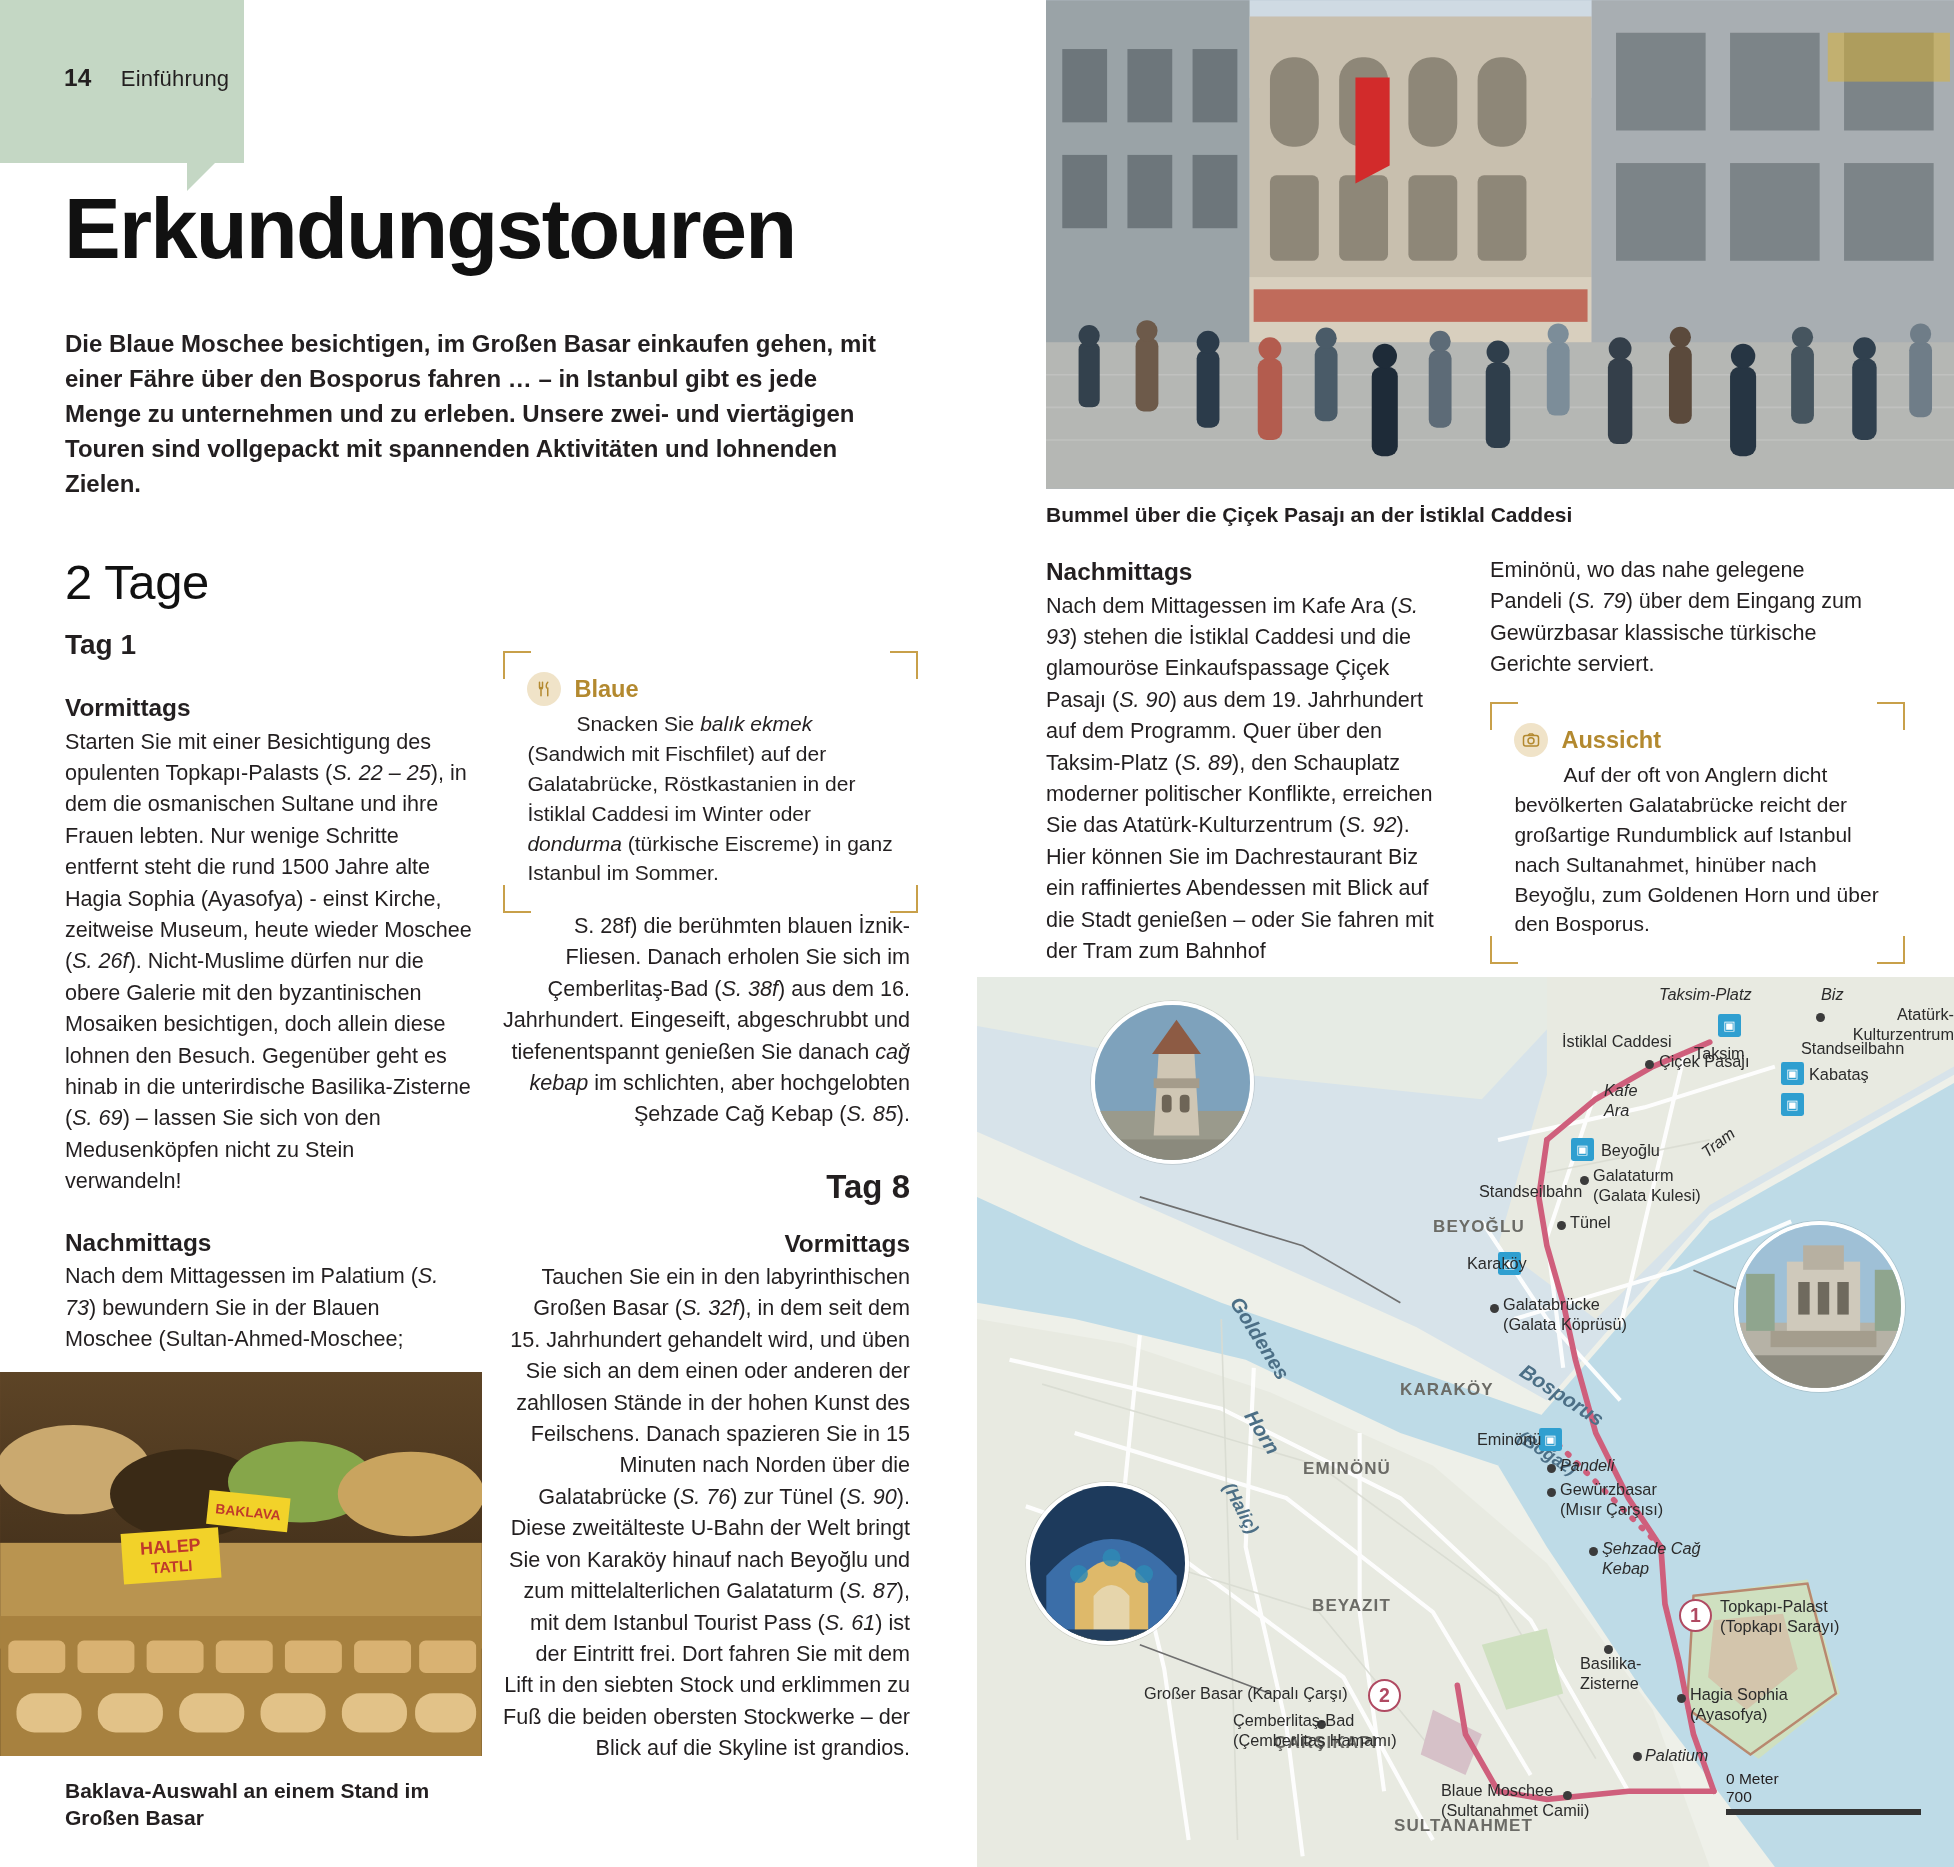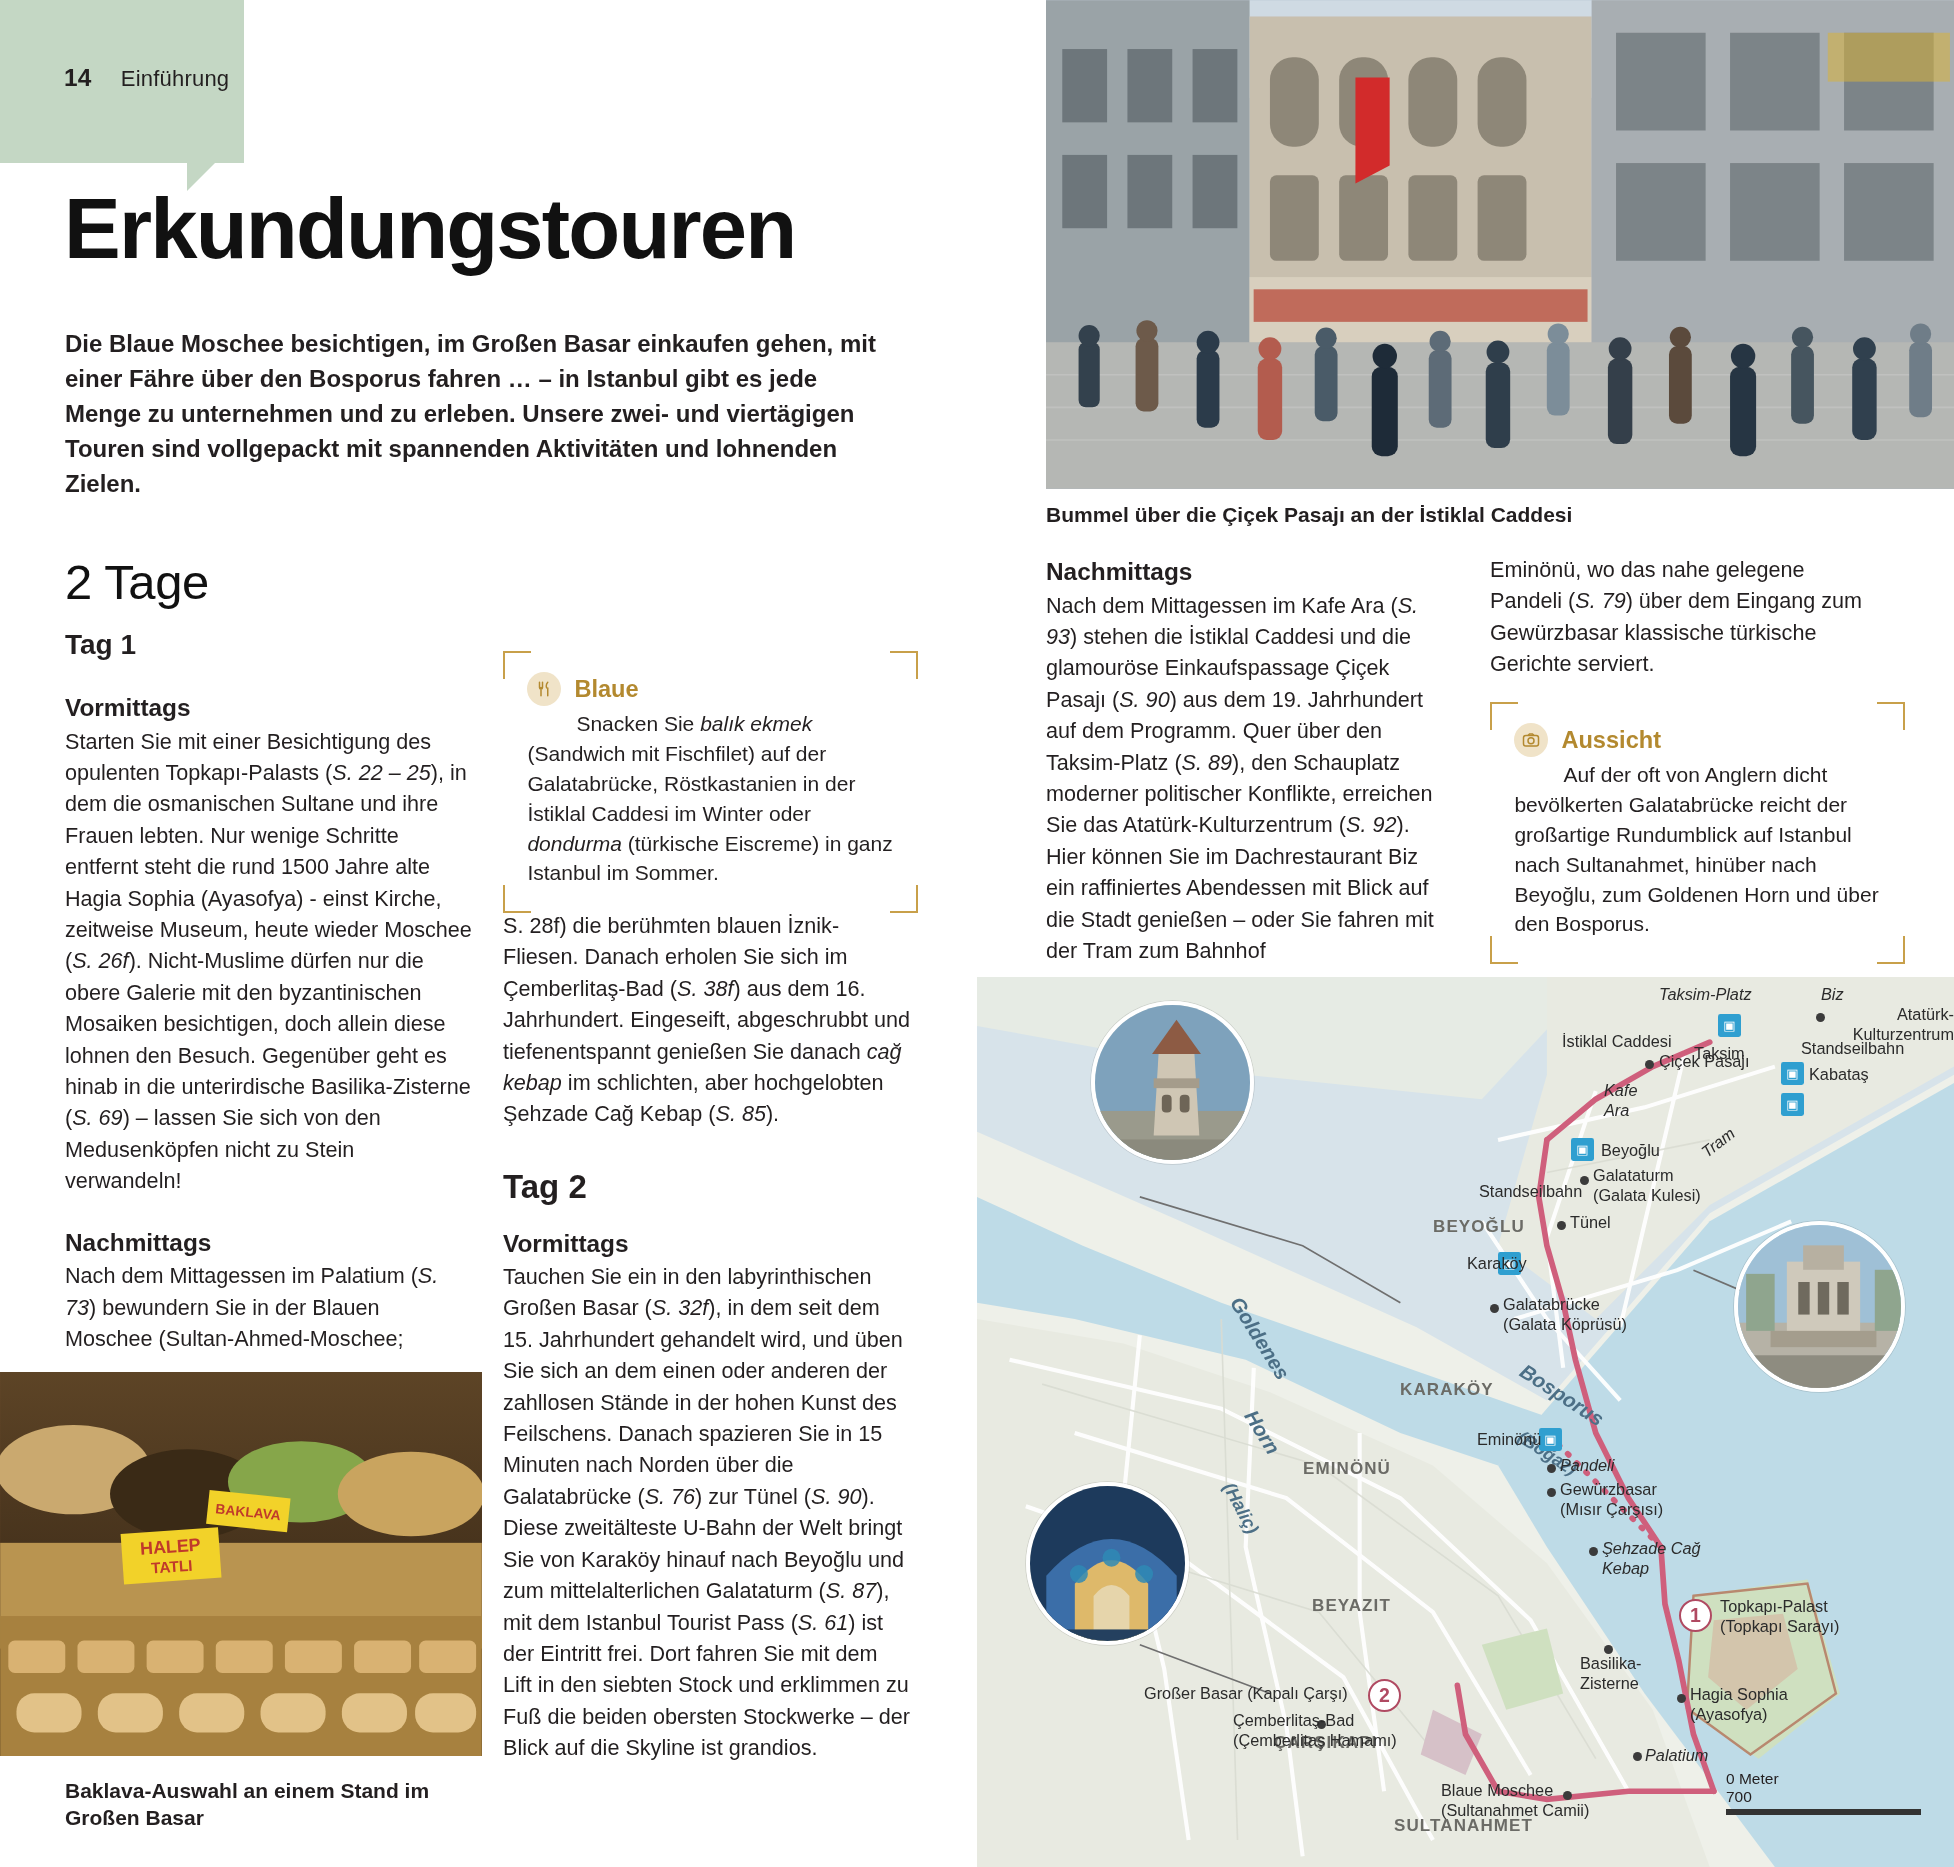--- a/index.html
+++ b/index.html
@@ -84,21 +84,21 @@
   .col { position: absolute; font-size: 21.6px; line-height: 1.455; }
   .col p { margin: 0; }
   .sub {
     font-size: 24.4px;
     font-weight: 700;
     margin: 0 0 6.5px 0;
   }
   .sub.space { margin-top: 28px; }
 
   .colA { left: 65px; top: 690px; width: 407px; }
-  .colB { left: 503px; top: 910px; width: 407px; }
+  .colB { left: 503px; top: 910px; width: 407px; text-align: right; }
 
   
   .callout {
     position: absolute;
     left: 503px; top: 651px;
     width: 415px;
     padding: 21px 24.4px 24.4px 24.4px;
   }
   .callout .corner {
     position: absolute;
@@ -301,21 +301,21 @@
           <path d="M17 3c-1.5 1.5-2 3-2 5s.5 3 2 3v10"></path>
         </svg>
       </span>
       <span class="co-title">Blaue</span>
     </div>
     <div class="callout-body">Snacken Sie <em>balık ekmek</em> (Sandwich mit Fischfilet) auf der Galatabrücke, Röstkastanien in der İstiklal Caddesi im Winter oder <em>dondurma</em> (türkische Eiscreme) in ganz Istanbul im Sommer.</div>
   </div>
 
   <div class="col colB">
     <p>S. 28f) die berühmten blauen İznik-Fliesen. Danach erholen Sie sich im Çemberlitaş-Bad (<em>S. 38f</em>) aus dem 16. Jahrhundert. Eingeseift, abgeschrubbt und tiefenentspannt genießen Sie danach <em>cağ kebap</em> im schlichten, aber hochgelobten Şehzade Cağ Kebap (<em>S. 85</em>).</p>
-    <p class="sub space" style="font-size:33px;margin-top:33px;">Tag 2</p>
+    <p class="sub space" style="font-size:33px;margin-top:33px;">Tag 8</p>
     <p class="sub" style="margin-top:14.7px;">Vormittags</p>
     <p>Tauchen Sie ein in den labyrinthischen Großen Basar (<em>S. 32f</em>), in dem seit dem 15. Jahrhundert gehandelt wird, und üben Sie sich an dem einen oder anderen der zahllosen Stände in der hohen Kunst des Feilschens. Danach spazieren Sie in 15 Minuten nach Norden über die Galatabrücke (<em>S. 76</em>) zur Tünel (<em>S. 90</em>). Diese zweitälteste U-Bahn der Welt bringt Sie von Karaköy hinauf nach Beyoğlu und zum mittelalterlichen Galataturm (<em>S. 87</em>), mit dem Istanbul Tourist Pass (<em>S. 61</em>) ist der Eintritt frei. Dort fahren Sie mit dem Lift in den siebten Stock und erklimmen zu Fuß die beiden obersten Stockwerke – der Blick auf die Skyline ist grandios.</p>
   </div>
 
   <div class="photo-baklava">
     <svg width="482" height="384" viewBox="0 0 592 472">
       <defs>
         <linearGradient id="bg1" x1="0" y1="0" x2="0" y2="1">
           <stop offset="0" stop-color="#5d4426"></stop>
             <stop offset="1" stop-color="#2e2012"></stop>

